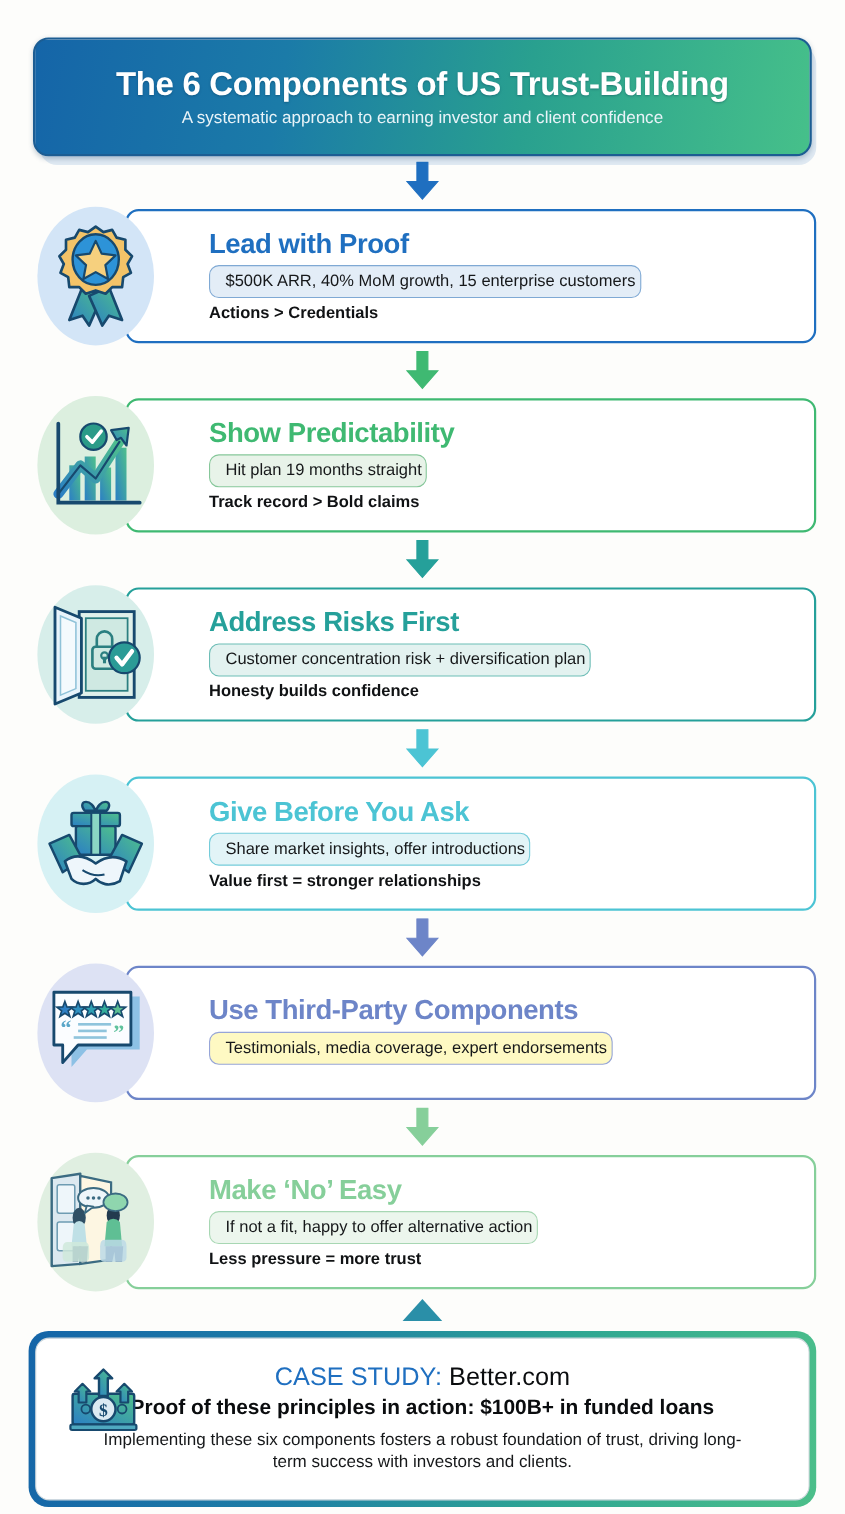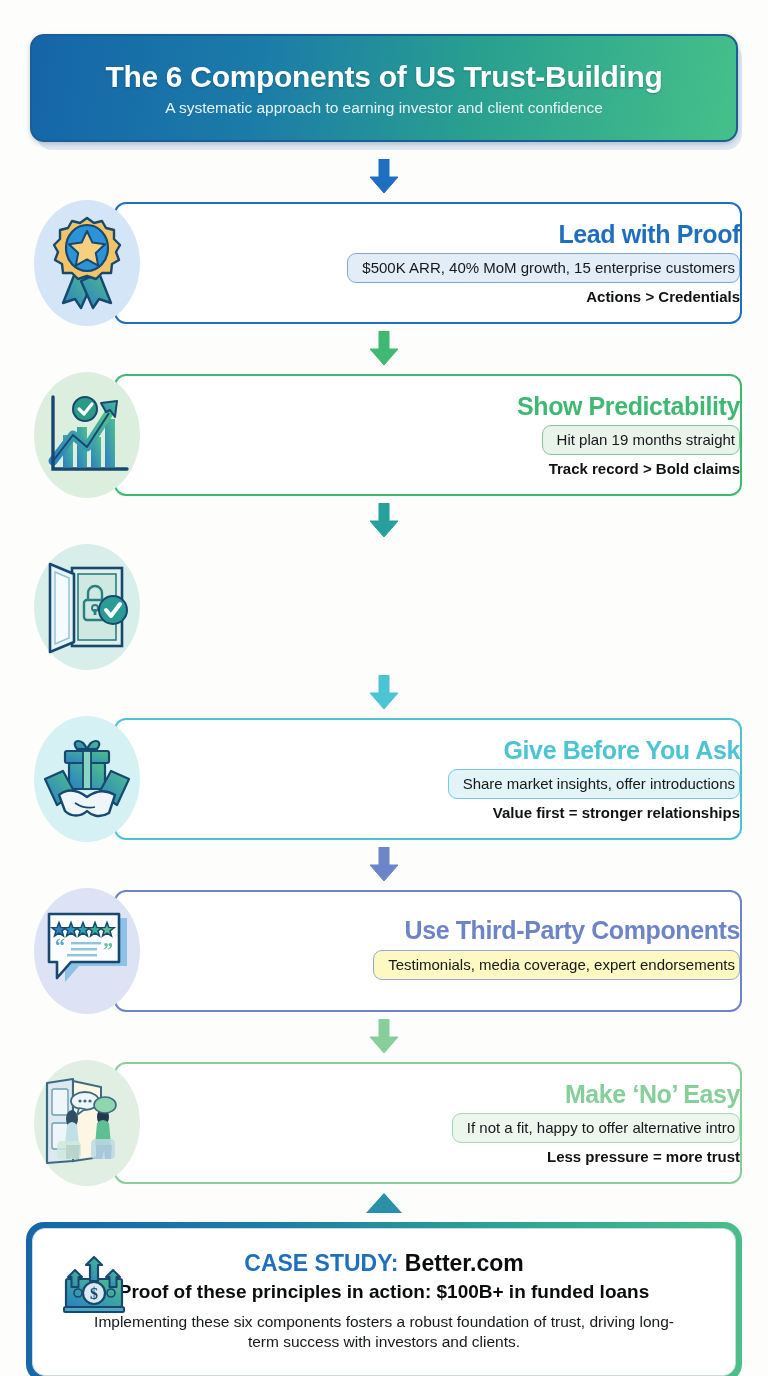--- a/index.html
+++ b/index.html
@@ -12,21 +12,21 @@
   #page{
     position:relative;
     width:768px; height:1376px;
     background:#fdfdfb;
     padding:0;
   }
 
   
   .header-wrap{
     position:relative;
-    margin:34px 30px 16px 30px;
+    margin:34px 30px 4px 30px;
     border-radius:12px;
   }
   .header-shadow{
     position:absolute; left:6px; top:8px; right:-4px; bottom:-8px;
     background:#dfe9f2;
     border-radius:16px;
     z-index:0;
   }
   .header{
     position:relative; z-index:1;
@@ -82,21 +82,21 @@
   .icon-circle svg{ display:block; }
 
   .card{
     position:absolute;
     left:88px; right:0; top:6px; bottom:6px;
     border-radius:12px;
     background:#ffffff;
     border:2px solid #999;
     padding-left:74px;
     display:flex; flex-direction:column;
-    align-items:flex-end; justify-content:center;
+    align-items:flex-start; justify-content:center;
     z-index:1;
   }
   .card-title{
     font-size:25px;
     font-weight:bold;
     letter-spacing:-.4px;
     margin-bottom:6px;
     line-height:1.05;
     white-space:nowrap;
   }
@@ -138,21 +138,21 @@
     display:flex; flex-direction:column;
     align-items:center; justify-content:center;
     position:relative;
     padding:8px 20px 10px 20px;
   }
   .cs-icon{
     position:absolute;
     left:22px; top:26px;
   }
   .cs-head{
-    font-size:23px; font-weight:bold;
+    font-size:23px; font-weight:normal;
     margin-bottom:4px;
     white-space:nowrap;
   }
   .cs-head .lbl{ color:#1f6fc0; }
   .cs-head .val{ color:#0a0c0e; }
   .cs-sub{
     font-size:19px; font-weight:bold; color:#0a0c0e;
     margin-bottom:9px; white-space:nowrap;
   }
   .cs-body{
@@ -253,20 +253,25 @@
         <path d="M8 4 L32 14 L32 82 L8 92 Z" fill="#e8f4fb" stroke="#17496e" stroke-width="2.6" stroke-linejoin="round"></path>
         <path d="M13 12 L27 18 L27 78 L13 84 Z" fill="#f4fafd" stroke="#8fc2d8" stroke-width="1.4"></path>
         <rect x="42" y="40" width="22" height="20" rx="3" fill="none" stroke="#2b7f80" stroke-width="2.4"></rect>
         <path d="M46 40 L46 33 a7 7 0 0 1 14 0 L60 40" fill="none" stroke="#2b7f80" stroke-width="2.4"></path>
         <circle cx="53" cy="48" r="3" fill="none" stroke="#2b7f80" stroke-width="2"></circle>
         <rect x="51.6" y="49" width="2.8" height="6" fill="#2b7f80"></rect>
         <circle cx="71" cy="50" r="14" fill="#2b9b96" stroke="#17496e" stroke-width="2"></circle>
         <path d="M64 50 L69 56 L78 44" fill="none" stroke="#fff" stroke-width="4" stroke-linecap="round" stroke-linejoin="round"></path>
       </svg>
         </div>
+    <div class="card" style="border-color:#25a09a">
+      <div class="card-title" style="color:#25a09a">Address Risks First</div>
+      <div class="card-pill" style="background:#e3f2f0;border-color:#6dbdb6">Customer concentration risk + diversification plan</div>
+      <div class="card-tagline">Honesty builds confidence</div>
+    </div>
   </div>
       <div class="arrow">
     <svg width="32" height="36" viewBox="0 0 32 36">
       <path d="M11 0 L21 0 L21 18 L30 18 L16 34 L2 18 L11 18 Z" fill="#4cc4d4" stroke="#4cc4d4" stroke-width="1"></path>
     </svg>
       </div>
   <div class="step">
     <div class="icon-circle" style="background:#d6f1f4">
           <svg width="92" height="92" viewBox="0 0 92 92">
             <defs>
@@ -354,21 +359,21 @@
         <ellipse cx="46" cy="26" rx="14" ry="9" fill="#eef6fa" stroke="#3b6b82" stroke-width="1.8"></ellipse>
         <path d="M40 33 L38 40 L46 34 Z" fill="#eef6fa" stroke="#3b6b82" stroke-width="1.6" stroke-linejoin="round"></path>
         <circle cx="41" cy="26" r="1.6" fill="#3b6b82"></circle>
             <circle cx="46" cy="26" r="1.6" fill="#3b6b82"></circle>
             <circle cx="51" cy="26" r="1.6" fill="#3b6b82"></circle>
         <ellipse cx="66" cy="30" rx="11" ry="8" fill="#8fd6ae" stroke="#3b6b82" stroke-width="1.6"></ellipse>
       </svg>
         </div>
     <div class="card" style="border-color:#86cf9a">
       <div class="card-title" style="color:#86cf9a">Make ‘No’ Easy</div>
-      <div class="card-pill" style="background:#ecf6ed;border-color:#a7d7b3">If not a fit, happy to offer alternative intro</div>
+      <div class="card-pill" style="background:#ecf6ed;border-color:#a7d7b3">If not a fit, happy to offer alternative action</div>
       <div class="card-tagline">Less pressure = more trust</div>
     </div>
   </div>
       <div class="arrow" style="height:26px">
   <svg width="40" height="24" viewBox="0 0 40 24">
     <path d="M20 2 L38 22 L2 22 Z" fill="#2a8fa8"></path>
   </svg>
       </div>
     </div>
 

